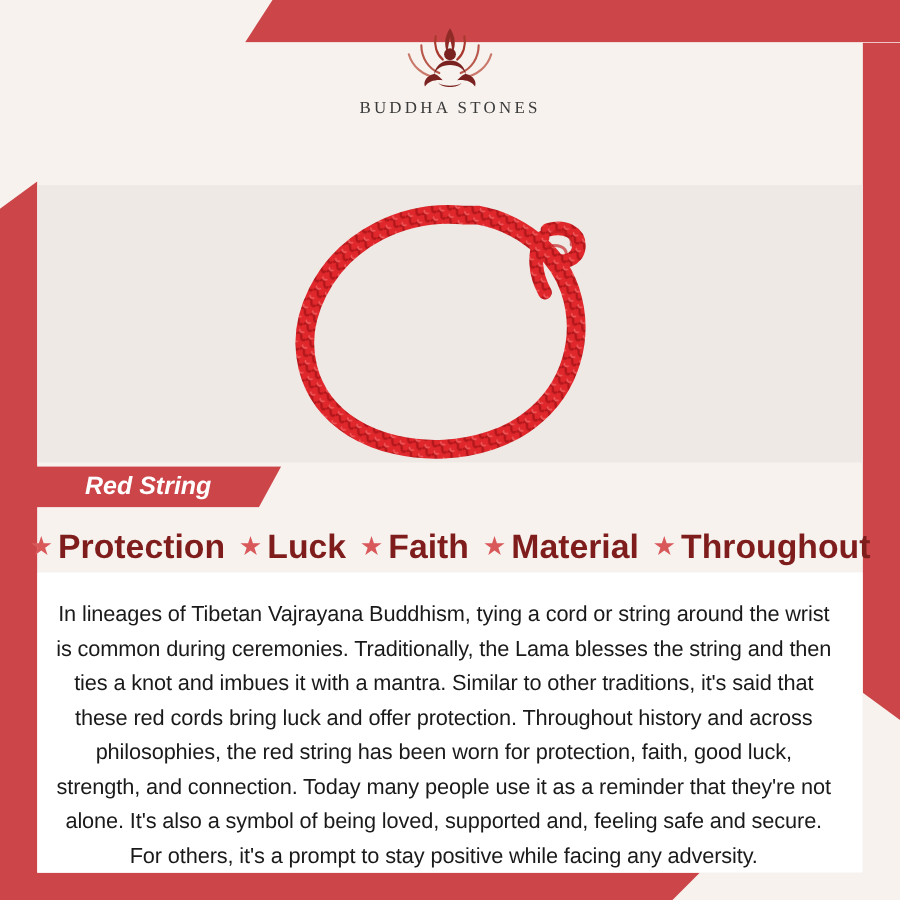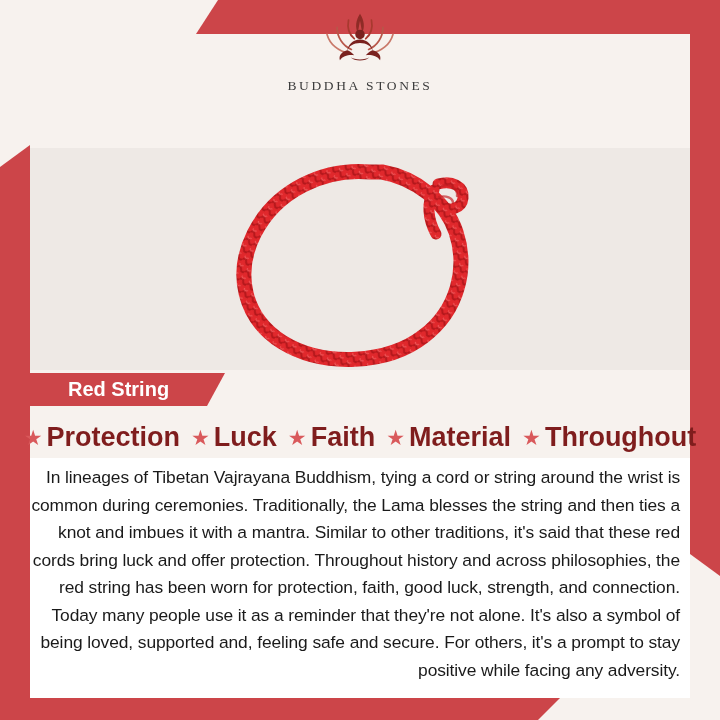--- a/index.html
+++ b/index.html
@@ -62,21 +62,21 @@
   
   .logo-zone {
     position: absolute;
     top: 10px;
     left: 0;
     width: 720px;
     height: 84px;
     display: flex;
     flex-direction: column;
     align-items: center;
-    justify-content: space-between;
+    justify-content: flex-end;
   }
   .logo-mark {
     width: 86px;
     height: 56px;
     display: block;
   }
   .logo-word {
     margin-top: 3px;
     font-family: "Liberation Serif", serif;
     font-size: 13.5px;
@@ -128,20 +128,21 @@
   .ribbon {
     position: absolute;
     top: 373px;
     left: 20px;
     width: 205px;
     height: 33px;
     background: #cc4549;
     clip-path: polygon(0 0, 100% 0, calc(100% - 18px) 100%, 0 100%);
     display: flex;
     align-items: center;
+    font-style: italic;
   }
   .ribbon-text {
     margin-left: 48px;
     font-size: 20px;
     font-weight: bold;
     color: #ffffff;
     white-space: nowrap;
   }
 
   
@@ -179,25 +180,25 @@
     position: absolute;
     top: 458px;
     left: 30px;
     width: 660px;
     height: 240px;
     background: #ffffff;
     padding: 6px 10px 0 0;
     box-sizing: border-box;
   }
   .copy-text {
-    margin: 0;
+    margin: 14px;
     font-size: 17.4px;
     line-height: 27.5px;
     color: #1a1a1a;
-    text-align: right;
+    text-align: center;
     letter-spacing: -0.1px;
   }
 </style>
 </head>
 <body>
 
 <div id="poster">
 
   <div class="frame-top"></div>
   <div class="frame-right"></div>

